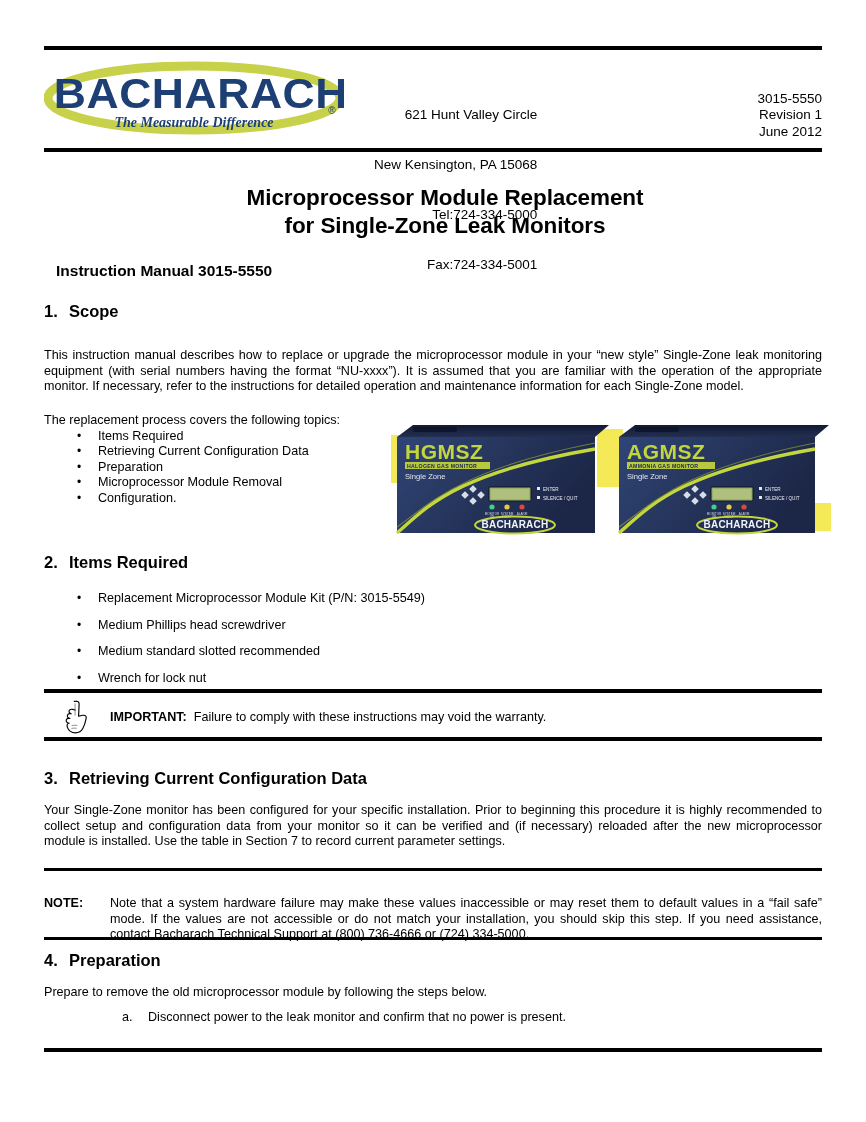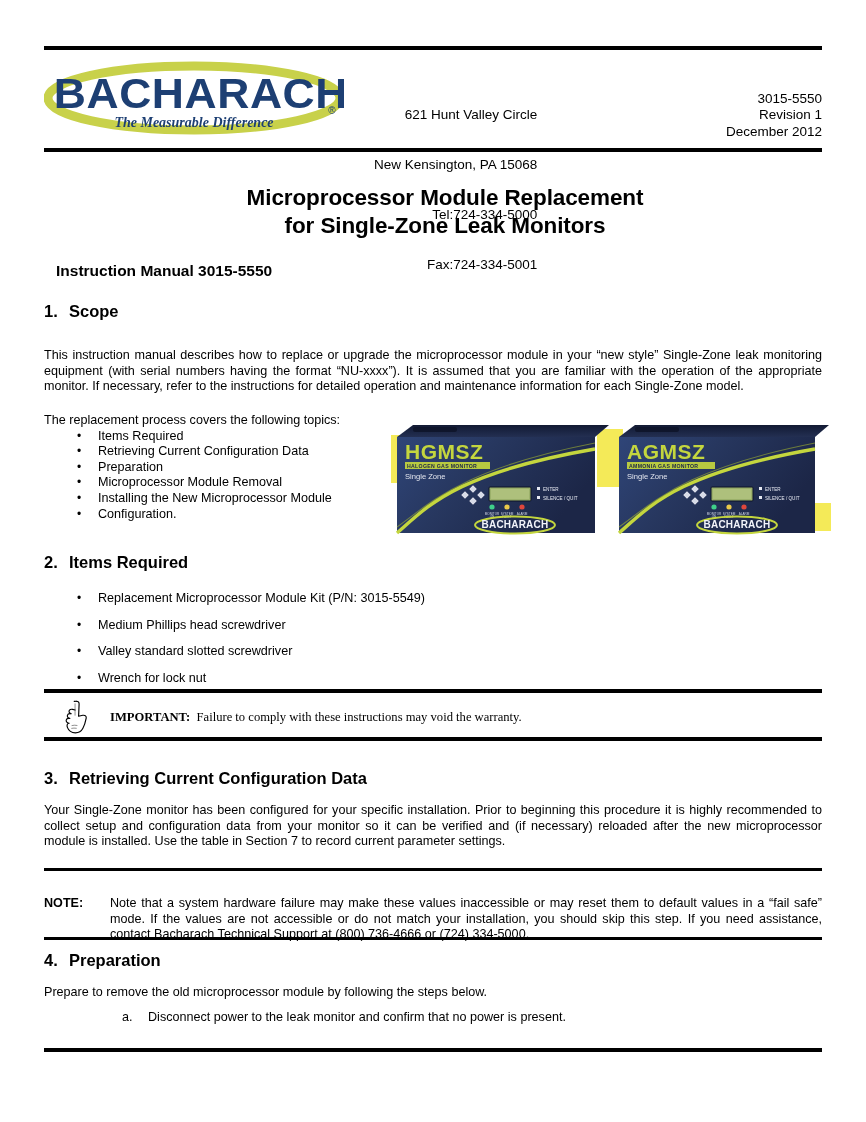--- a/index.html
+++ b/index.html
@@ -150,21 +150,20 @@
   ol.alpha li .mk {
     position: absolute;
     left: 78px;
   }
 
   
   .callout-important {
     display: flex;
     align-items: center;
     height: 44px;
-    font-family: Liberation Serif, serif;
   }
   .hand-icon {
     flex: 0 0 66px;
     width: 66px;
     display: flex;
     justify-content: center;
     align-items: center;
   }
   .important-text {
     font-size: 12.6px;
@@ -243,21 +242,21 @@
       <div class="addr-block">
         <div class="addr-left">
           <span class="row">621 Hunt Valley Circle</span>
           <span class="row">New Kensington, PA 15068</span>
           <span class="row"><span class="lbl">Tel:</span><span>724-334-5000</span></span>
           <span class="row"><span class="lbl">Fax:</span><span>724-334-5001</span></span>
         </div>
         <div class="addr-right">
           <span class="row">3015-5550</span>
           <span class="row">Revision 1</span>
-          <span class="row">December 2012</span>
+          <span class="row">June 2012</span>
         </div>
       </div>
     </div>
 
     <div style="position:absolute;left:0;top:148px;width:778px;">
       <div class="rule-thick"></div>
     </div>
 
     <div style="position:absolute;left:12px;top:156px;width:778px;">
       <div class="doc-title">
@@ -278,21 +277,20 @@
       <p class="body">This instruction manual describes how to replace or upgrade the microprocessor module in your “new style” Single-Zone leak monitoring equipment (with serial numbers having the format “NU-xxxx”).  It is assumed that you are familiar with the operation of the appropriate monitor.  If necessary, refer to the instructions for detailed operation and maintenance information for each Single-Zone model.</p>
     </div>
 
     <div style="position:absolute;left:0;top:413px;width:340px;">
       <p class="body tight">The replacement process covers the following topics:</p>
       <ul class="bullets">
         <li>Items Required</li>
         <li>Retrieving Current Configuration Data</li>
         <li>Preparation</li>
         <li>Microprocessor Module Removal</li>
-        <li>Installing the New Microprocessor Module</li>
         <li>Configuration.</li>
       </ul>
     </div>
 
     <div class="figure">
       <svg width="440" height="132" viewBox="0 0 440 132">
         <defs>
           <linearGradient id="faceGrad" x1="0" y1="0" x2="1" y2="0.4">
             <stop offset="0%" stop-color="#2f4578"></stop>
             <stop offset="45%" stop-color="#27375f"></stop>
@@ -403,21 +401,21 @@
       <h2 class="sec sec-row">
         <span class="sec-num">2.</span>
         <span>Items Required</span>
       </h2>
     </div>
 
     <div style="position:absolute;left:0;top:589px;width:600px;">
       <ul class="bullets spaced">
         <li>Replacement Microprocessor Module Kit (P/N: 3015-5549)</li>
         <li>Medium Phillips head screwdriver</li>
-        <li>Valley standard slotted screwdriver</li>
+        <li>Medium standard slotted recommended</li>
         <li>Wrench for lock nut</li>
       </ul>
     </div>
 
     <div style="position:absolute;left:0;top:689px;width:778px;">
       <div class="rule-thick"></div>
     </div>
 
     <div style="position:absolute;left:0;top:695px;width:778px;" class="callout-important">
       <div class="hand-icon">

